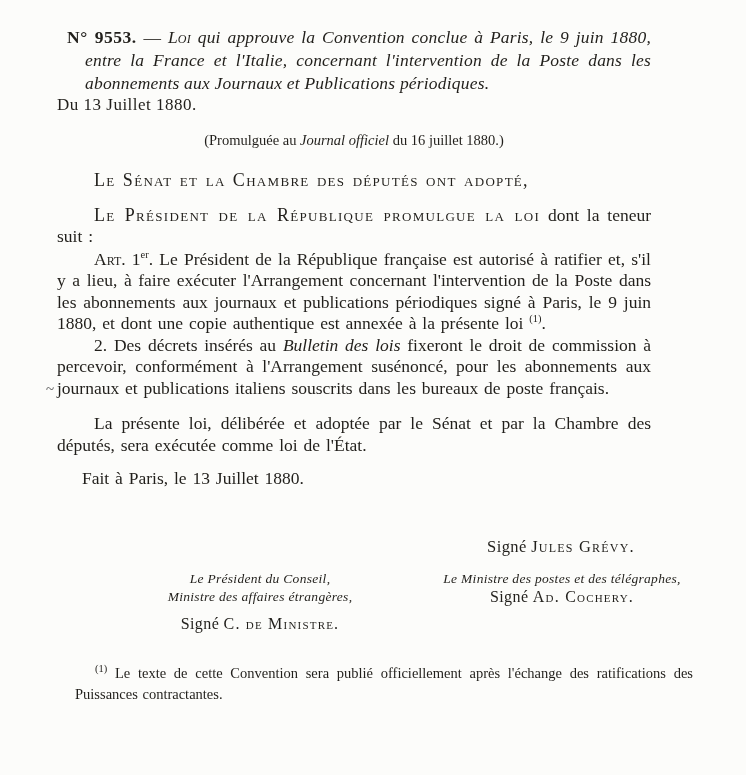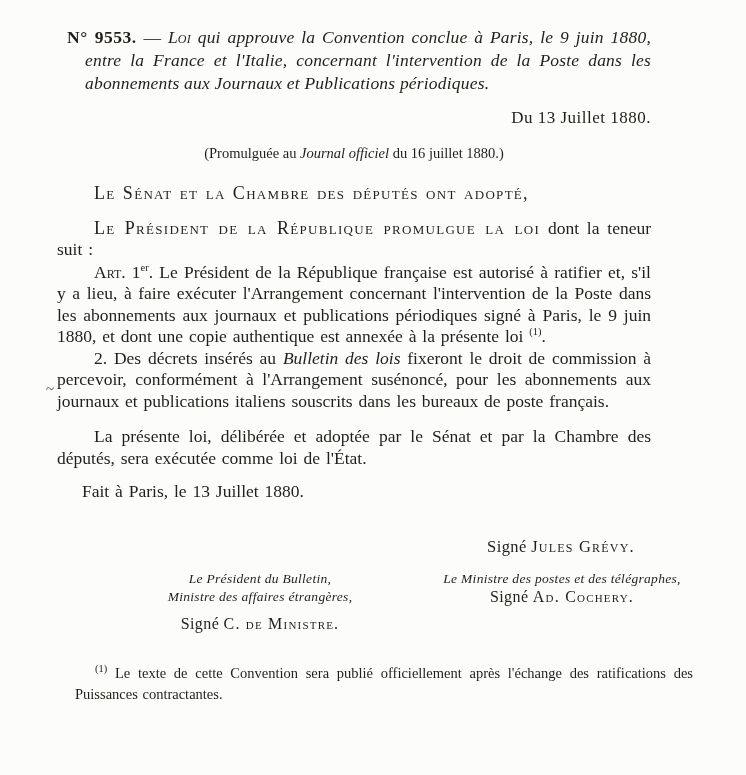--- a/index.html
+++ b/index.html
@@ -18,21 +18,21 @@
     font-style:italic;
     font-size:17.5px; line-height:23px;
     text-align:justify;
     padding-left:28px; text-indent:-18px;
     letter-spacing:0.2px;
   }
   .roman { font-style:normal; font-weight:bold; letter-spacing:0.5px; }
   .dash  { font-style:normal; }
   .sc    { font-variant:small-caps; }
 
-  .date-line { text-align:right; font-size:17px; margin-top:13px; letter-spacing:0.5px; }
+  .date-line { text-align:left; font-size:17px; letter-spacing:0.5px; }
   .promulg   { text-align:center; font-size:14.5px; margin-top:17px; }
   .it        { font-style:italic; }
 
   .para {
     font-size:17.5px; line-height:21.5px;
     text-align:justify; text-indent:37px;
     word-spacing:1.5px;
   }
   .adoption  { margin-top:21px; text-align:left; }
   .promulgue { margin-top:13px; }
@@ -104,21 +104,21 @@
     <p class="para execution">La présente loi, délibérée et adoptée par le Sénat et par la Chambre des députés, sera exécutée comme loi de l'État.</p>
 
     <p class="para fait">Fait à Paris, le 13 Juillet 1880.</p>
 
   </div>
 
   <div class="sig-grevy"><span>Signé</span>
     <span class="sig-name">Jules Grévy.</span></div>
 
   <div class="sig-left">
-    <div class="sig-role">Le Président du Bulletin,</div>
+    <div class="sig-role">Le Président du Conseil,</div>
     <div class="sig-role">Ministre des affaires étrangères,</div>
     <div class="sig-signed"><span>Signé</span>
       <span class="sig-name">C. de Ministre.</span></div>
   </div>
 
   <div class="sig-right">
     <div class="sig-role">Le Ministre des postes et des télégraphes,</div>
     <div class="sig-signed"><span>Signé</span>
       <span class="sig-name">Ad. Cochery.</span></div>
   </div>

